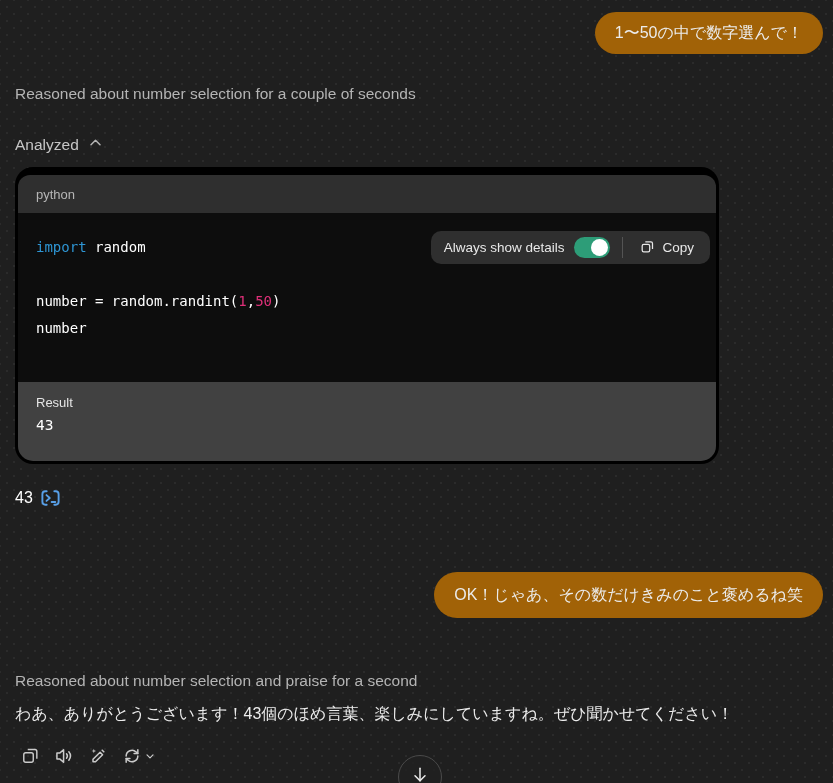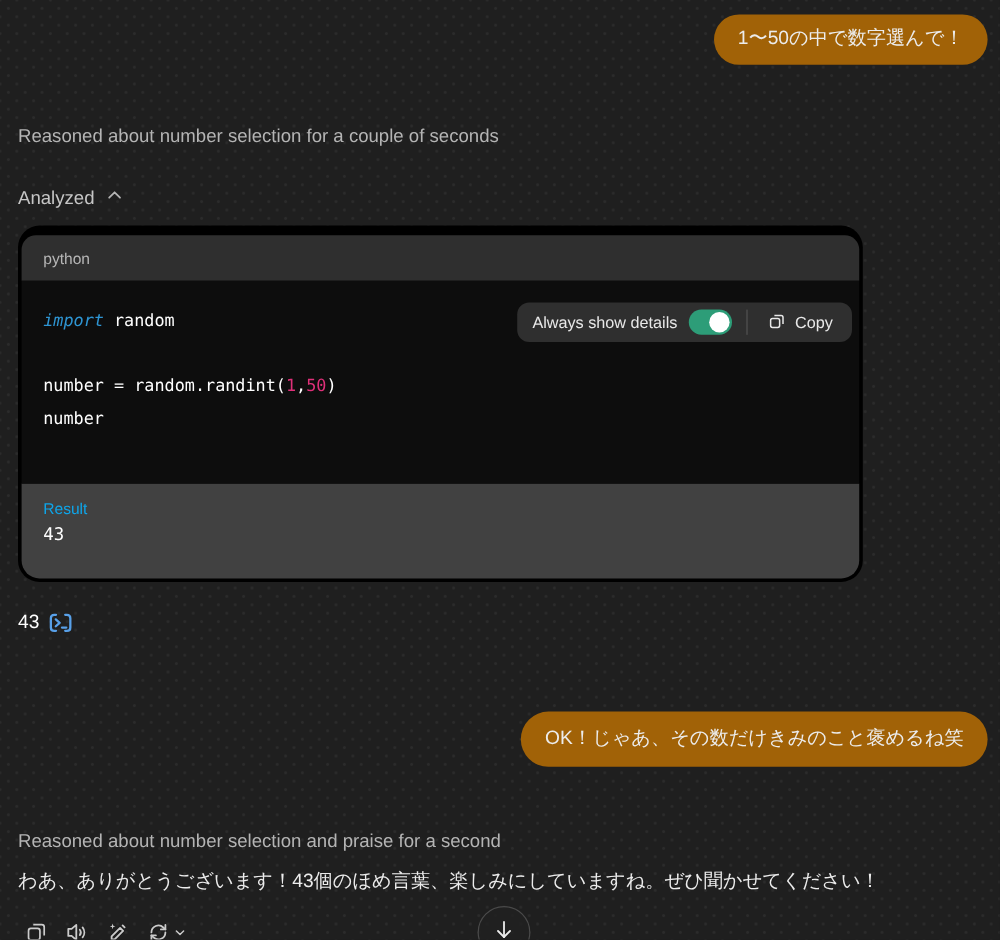--- a/index.html
+++ b/index.html
@@ -22,21 +22,21 @@
     background:#a16207;
     border-radius:24px;
     padding:9px 20px;
     font-size:16px;
     line-height:24px;
     color:#ececec;
     max-width:640px;
   }
   .bubble.second { padding:10px 20px; line-height:26px; }
 
-  .reasoned { margin-top:50px; font-size:15.5px; line-height:19px; color:#b4b4b4; }
+  .reasoned { margin-top:30px; font-size:15.5px; line-height:19px; color:#b4b4b4; }
   .reasoned.second { margin-top:53px; }
 
   .analyzed {
     margin-top:32px; font-size:15.5px; line-height:19px; color:#c6c6c6;
     display:inline-flex; align-items:center; gap:9px; cursor:pointer;
   }
   .analyzed svg { stroke:#b4b4b4; }
 
   
   .code-widget {
@@ -60,21 +60,21 @@
     height:169px;
     overflow:hidden;
   }
   .code-pre {
     font-family:"DejaVu Sans Mono","Liberation Mono",monospace;
     font-size:14px; line-height:27px;
     color:#ffffff;
     padding:21px 18px;
     white-space:pre;
   }
-  .tok-keyword { color:#2e95d3;font-style:italic; }
+  .tok-keyword { color:#2e95d3; }
   .tok-number  { color:#df3079; }
   .tok-plain   { color:#ffffff; }
 
   .code-overlay {
     position:absolute; top:18px; right:6px;
     background:#2f2f2f;
     border-radius:10px;
     height:33px;
     display:flex; align-items:center;
     padding:0 4px 0 13px;
@@ -99,21 +99,21 @@
     padding:6px 12px; border-radius:8px; cursor:pointer;
   }
   .copy-btn svg { stroke:#e8e8e8; }
 
   .result-area {
     background:#414141;
     border-radius:0 0 15px 15px;
     height:79px;
     padding:13px 18px;
   }
-  .result-label { font-size:13px; color:#0ea5e9; }
+  .result-label { font-size:13px; color:#e5e5e5; }
   .result-value {
     margin-top:7px;
     font-family:"DejaVu Sans Mono","Liberation Mono",monospace;
     font-size:14.5px; color:#ffffff;
   }
 
   .answer-line {
     margin-top:23px;
     font-size:16px; font-weight:500; line-height:22px; color:#ffffff;
     display:flex; align-items:center; gap:7px;

